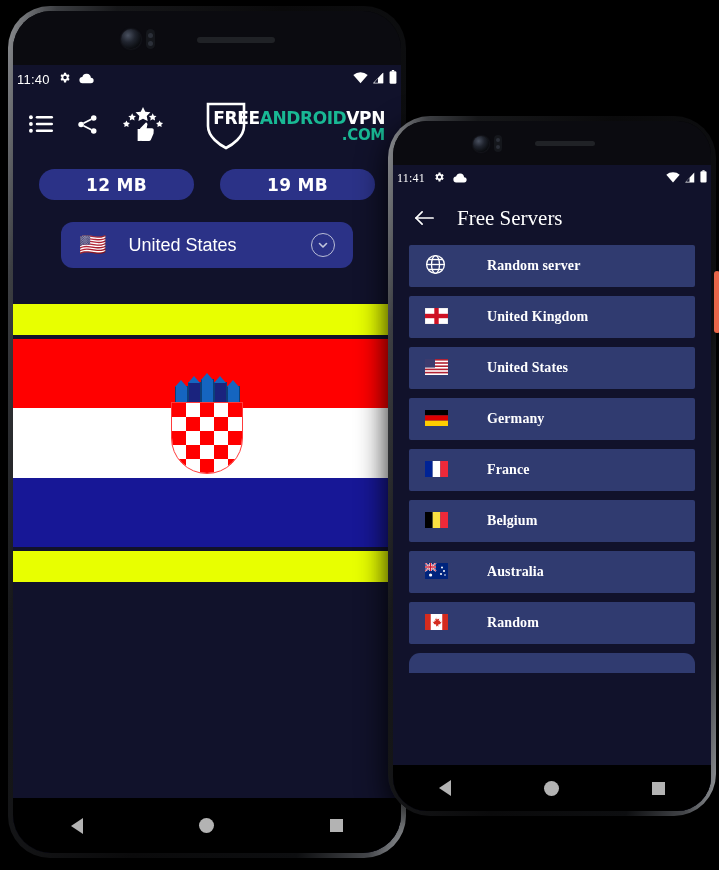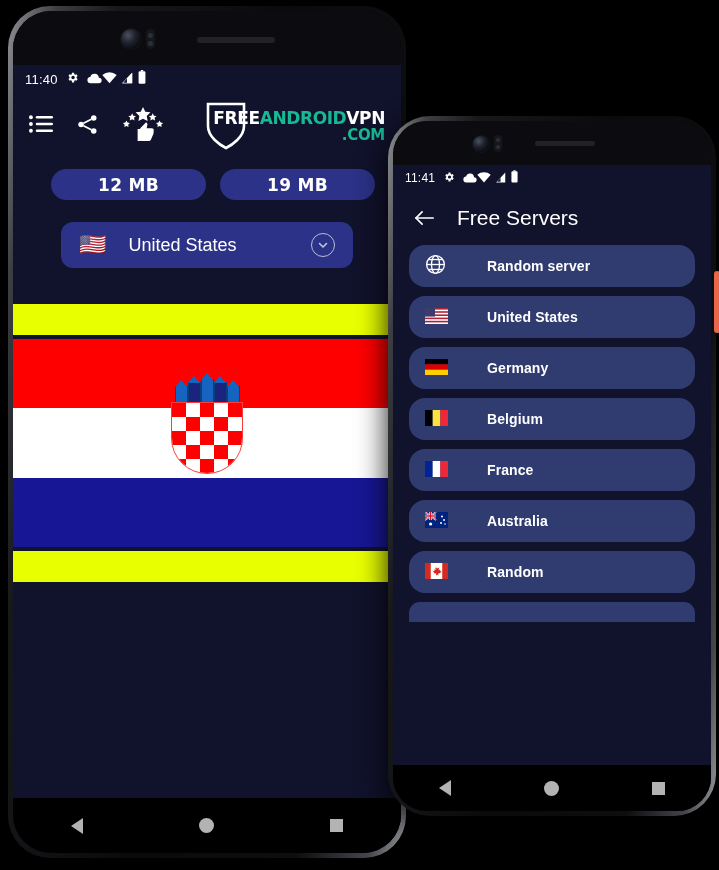--- a/index.html
+++ b/index.html
@@ -32,54 +32,54 @@
     overflow: hidden;
   }
 
   
   #phone1 { left: 8px; top: 6px; width: 398px; height: 852px; }
   #phone1 .inner { border-radius: 38px; }
   #phone1 .bezel-top { position:absolute; top:0; left:0; right:0; height:54px; background:#0b0b10; }
   #phone1 .screen { top: 54px; bottom: 0; }
 
   
-  #phone2 { left: 388px; top: 116px; width: 328px; height: 700px; }
+  #phone2 { left: 388px; top: 116px; width: 328px; height: 700px; font-family: Liberation Serif, serif; }
   #phone2 .inner { border-radius: 34px; }
   #phone2 .bezel-top { position:absolute; top:0; left:0; right:0; height:44px; background:#0b0b10; }
   #phone2 .screen { top: 44px; bottom: 0; }
 
   
   .cam-wrap { position:absolute; display:flex; align-items:center; gap:5px; }
   .cam { border-radius:50%; background: radial-gradient(circle at 35% 32%, #4a5160 0%, #20242e 38%, #0b0d11 72%, #05060a 100%); box-shadow: 0 0 2px #2a2d35; }
   .cam::after { content:""; position:absolute; }
   .sensor { border-radius:6px; background:#15171c; display:flex; flex-direction:column; align-items:center; justify-content:space-around; }
   .sensor i { display:block; border-radius:50%; background:#2b2f38; }
   .speaker { position:absolute; border-radius:4px; background:#202226; }
 
   
   .side-btn { position:absolute; border-radius:3px; }
 
   
-  .statusbar { display:flex; align-items:center; padding:0 12px; color:#fff; }
+  .statusbar { display:flex; align-items:center; justify-content:space-between; padding:0 4px; color:#fff; }
   .sb-left { display:flex; align-items:center; gap:8px; }
   .sb-right { display:flex; align-items:center; gap:4px; }
   .sb-time { font-size:13px; font-weight:400; letter-spacing:.2px; }
   .ico { display:inline-block; }
 
   
   .p1-toolbar { display:flex; align-items:center; padding:0 16px; height:66px; }
   .p1-icons { display:flex; align-items:center; gap:22px; }
   .p1-logo { margin-left:auto; display:flex; align-items:center;justify-content:space-between; }
   .logo-shield { position:relative; width:42px; height:50px; margin-right:-4px; }
   .logo-text { font-size:17px; font-weight:bold; letter-spacing:-.4px; line-height:1; font-family:"DejaVu Sans", sans-serif; }
   .logo-text .w { color:#ffffff; }
   .logo-text .t { color:#19b894; }
   .logo-sub { text-align:right; font-size:15px; font-weight:bold; color:#19b894; line-height:1; margin-top:1px; letter-spacing:-.3px; font-family:"DejaVu Sans", sans-serif; }
 
-  .p1-pills { display:flex; justify-content:space-between; padding:0 26px; margin-top:10px;margin-left:12px; }
+  .p1-pills { display:flex; justify-content:space-between; padding:0 26px; margin-top:10px; }
   .pill {
     background:#2b3287; border-radius:22px; height:31px; min-width:155px;
     display:flex; align-items:center; justify-content:center;
     color:#fff; font-size:17px; font-weight:bold; letter-spacing:.3px;
     font-family:"DejaVu Sans", sans-serif;
   }
 
   .p1-status-row { display:flex; align-items:center; padding:0 26px; margin-top:20px; }
   .p1-status-text { color:#fff; font-size:17px; flex:1; text-align:center; padding-right:40px; }
   .power-btn {
@@ -120,21 +120,21 @@
      border-radius:0 0 36px 36px; overflow:hidden; }
   .checker { position:absolute; inset:0; display:grid; grid-template-columns:repeat(5,1fr); grid-template-rows:repeat(5,1fr); }
   .checker div.r { background:#ff0000; }
 
   
   .p2-appbar { display:flex; align-items:center; height:54px; padding:0 20px; }
   .p2-back { width:22px; height:22px; display:flex; align-items:center; justify-content:center; }
   .p2-title { color:#fff; font-size:21px; margin-left:22px; }
   .srv-list { padding:0 16px; display:flex; flex-direction:column; gap:9px; }
   .srv {
-    background:#303b70; border-radius:16px; height:42px;
+    background:#303b70; border-radius:2px; height:42px;
     display:flex; align-items:center; padding:0 16px;
   }
   .srv .fl { font-size:19px; line-height:1; width:28px; }
   .srv .nm { color:#fff; font-size:14px; font-weight:bold; margin-left:34px; letter-spacing:.1px; }
   .srv.partial { height:20px; border-radius:11px 11px 0 0; }
 
   
   .navbar { position:absolute; left:0; right:0; bottom:0; background:#000; display:flex; align-items:center; justify-content:space-around; }
   .nav-back { width:0; height:0; border-top:8px solid transparent; border-bottom:8px solid transparent; border-right:12px solid #b3b3b3; }
   .nav-home { width:15px; height:15px; border-radius:50%; background:#b3b3b3; }
@@ -388,20 +388,30 @@
                 <line x1="1.7" y1="11" x2="20.3" y2="11"></line>
                   <line x1="3.3" y1="5.8" x2="18.7" y2="5.8"></line>
                   <line x1="3.3" y1="16.2" x2="18.7" y2="16.2"></line>
               </svg>
             </span>
             <span class="nm">Random server</span>
           </div>
           <div class="srv">
             <span class="fl">
               <svg width="23" height="16" viewBox="0 0 23 16">
+                  <rect width="23" height="16" fill="#fff" stroke="#ccc" stroke-width=".6"></rect>
+                  <rect x="9.3" y="0" width="4.4" height="16" fill="#ce1124"></rect>
+                  <rect x="0" y="5.8" width="23" height="4.4" fill="#ce1124"></rect>
+                </svg>
+            </span>
+            <span class="nm">United Kingdom</span>
+          </div>
+          <div class="srv">
+            <span class="fl">
+              <svg width="23" height="16" viewBox="0 0 23 16">
                 <rect width="23" height="16" fill="#fff"></rect>
                 <g fill="#b22234">
                     <rect y="0" width="23" height="1.6"></rect>
                     <rect y="3.2" width="23" height="1.6"></rect>
                     <rect y="6.4" width="23" height="1.6"></rect>
                     <rect y="9.6" width="23" height="1.6"></rect>
                     <rect y="12.8" width="23" height="1.6"></rect>
                   </g>
                 <rect width="10" height="8.6" fill="#3c3b6e"></rect>
               </svg>
@@ -414,36 +424,36 @@
                   <rect y="0" width="23" height="5.34" fill="#000"></rect>
                   <rect y="5.34" width="23" height="5.33" fill="#dd0000"></rect>
                   <rect y="10.67" width="23" height="5.33" fill="#ffce00"></rect>
                 </svg>
             </span>
             <span class="nm">Germany</span>
           </div>
           <div class="srv">
             <span class="fl">
               <svg width="23" height="16" viewBox="0 0 23 16">
+                  <rect x="0" width="7.67" height="16" fill="#002395"></rect>
+                  <rect x="7.67" width="7.66" height="16" fill="#fff"></rect>
+                  <rect x="15.33" width="7.67" height="16" fill="#ed2939"></rect>
+                </svg>
+            </span>
+            <span class="nm">France</span>
+          </div>
+          <div class="srv">
+            <span class="fl">
+              <svg width="23" height="16" viewBox="0 0 23 16">
                   <rect x="0" width="7.67" height="16" fill="#000"></rect>
                   <rect x="7.67" width="7.66" height="16" fill="#fae042"></rect>
                   <rect x="15.33" width="7.67" height="16" fill="#ed2939"></rect>
                 </svg>
             </span>
             <span class="nm">Belgium</span>
-          </div>
-          <div class="srv">
-            <span class="fl">
-              <svg width="23" height="16" viewBox="0 0 23 16">
-                  <rect x="0" width="7.67" height="16" fill="#002395"></rect>
-                  <rect x="7.67" width="7.66" height="16" fill="#fff"></rect>
-                  <rect x="15.33" width="7.67" height="16" fill="#ed2939"></rect>
-                </svg>
-            </span>
-            <span class="nm">France</span>
           </div>
           <div class="srv">
             <span class="fl">
               <svg width="23" height="16" viewBox="0 0 23 16">
                   <rect width="23" height="16" fill="#00247d"></rect>
                   <rect x="0" y="0" width="11" height="8" fill="#00247d"></rect>
                   <g stroke="#fff" stroke-width="1.6">
                     <line x1="0" y1="0" x2="11" y2="8"></line>
                     <line x1="11" y1="0" x2="0" y2="8"></line>
                   </g>

